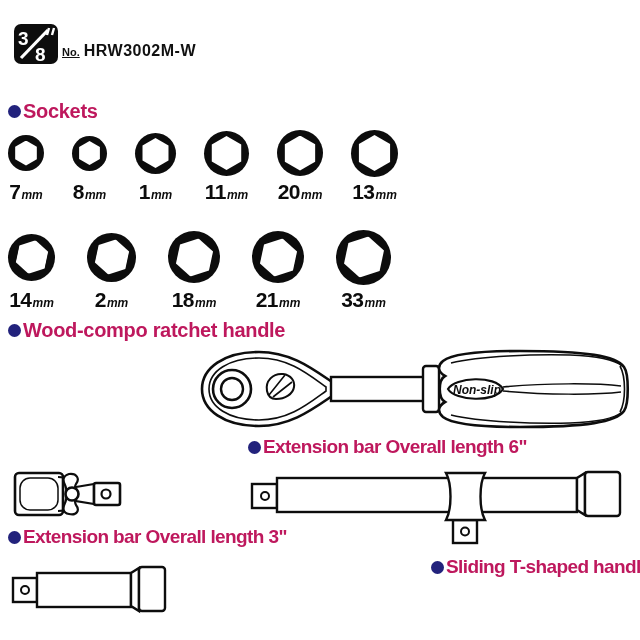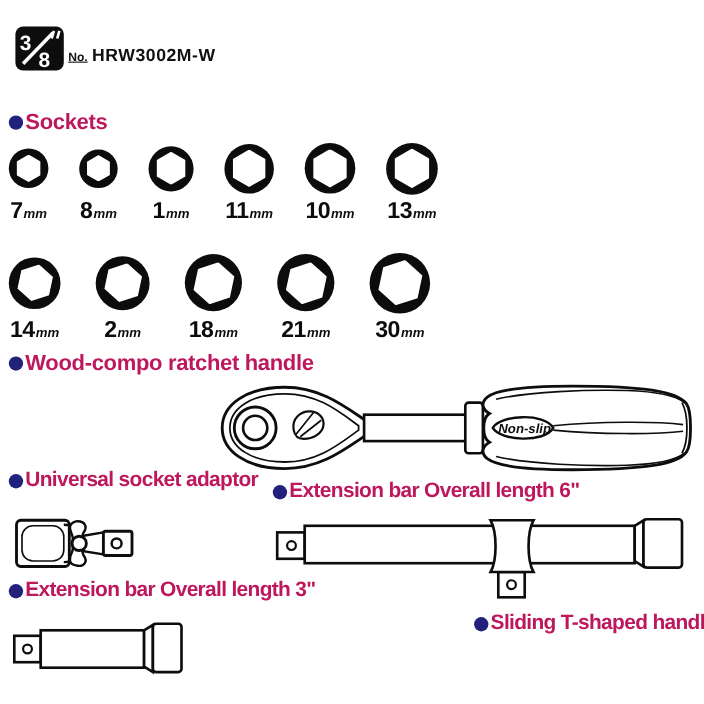--- a/index.html
+++ b/index.html
@@ -103,21 +103,21 @@
           <span class="u">mm</span>
         </div>
     </div>
     <div class="sitem">
       <div class="circbox">
           <div class="sock" style="--d:46px">
             <div class="hole"></div>
           </div>
         </div>
       <div class="slabel">
-          <span class="n">10</span>
+          <span class="n">20</span>
           <span class="u">mm</span>
         </div>
     </div>
     <div class="sitem">
       <div class="circbox">
           <div class="sock" style="--d:47px">
             <div class="hole"></div>
           </div>
         </div>
       <div class="slabel">
@@ -172,21 +172,21 @@
           <span class="u">mm</span>
         </div>
     </div>
     <div class="sitem">
       <div class="circbox">
           <div class="sock" style="--d:55px">
             <div class="hole"></div>
           </div>
         </div>
       <div class="slabel">
-          <span class="n">30</span>
+          <span class="n">33</span>
           <span class="u">mm</span>
         </div>
     </div>
   </div>
 
   <div class="hd" style="left:8px;top:319px;">
     <span class="dot"></span>
     <span>Wood-compo ratchet handle</span>
   </div>
 
@@ -202,24 +202,20 @@
     <path class="ln" stroke-width="2.6" d="M248,12 C242,17 243,23 250,27 C243,31 243,49 250,53 C243,57 242,63 248,68 C257,75 285,78 325,78 C392,78 421,73 429,62 C434,55 434,25 429,18 C421,7 392,2 325,2 C285,2 257,5 248,12 Z"></path>
     <path class="nf" stroke-width="1.5" d="M256,14 C285,7 340,5 375,6 C403,7 420,11 427,17"></path>
     <path class="nf" stroke-width="1.5" d="M256,66 C285,73 340,75 375,74 C403,73 420,69 427,63"></path>
     <path class="nf" stroke-width="1.5" d="M308,38 C350,34 402,34 426,37"></path>
     <path class="nf" stroke-width="1.5" d="M308,42 C350,46 402,46 426,43"></path>
     <path class="nf" stroke-width="1.6" d="M425,17 C431,28 431,52 425,63"></path>
     <path class="ln" stroke-width="2.2" d="M253,40 C260,28 300,26 308,40 C300,54 260,52 253,40 Z"></path>
     <text x="258" y="45" font-size="12" font-weight="bold" font-style="italic" fill="#0d0d0d">Non-slip</text>
   </svg>
 
-  <div class="hd small" style="left:8px;top:426px;">
-    <span class="dot"></span>
-    <span>Universal socket adaptor</span>
-  </div>
 
   <div class="hd small" style="left:248px;top:436px;">
     <span class="dot"></span>
     <span>Extension bar Overall length 6"</span>
   </div>
 
   <svg style="left:12px;top:468px;" width="112" height="52" viewBox="0 0 112 52">
     <path class="ln" stroke-width="2.2" d="M64,19 L82,16 L82,36 L64,33 Z"></path>
     <rect class="ln" stroke-width="2.6" x="82" y="15" width="26" height="22" rx="2"></rect>
     <rect class="ln" stroke-width="2.6" x="3" y="5" width="48" height="42" rx="4"></rect>

